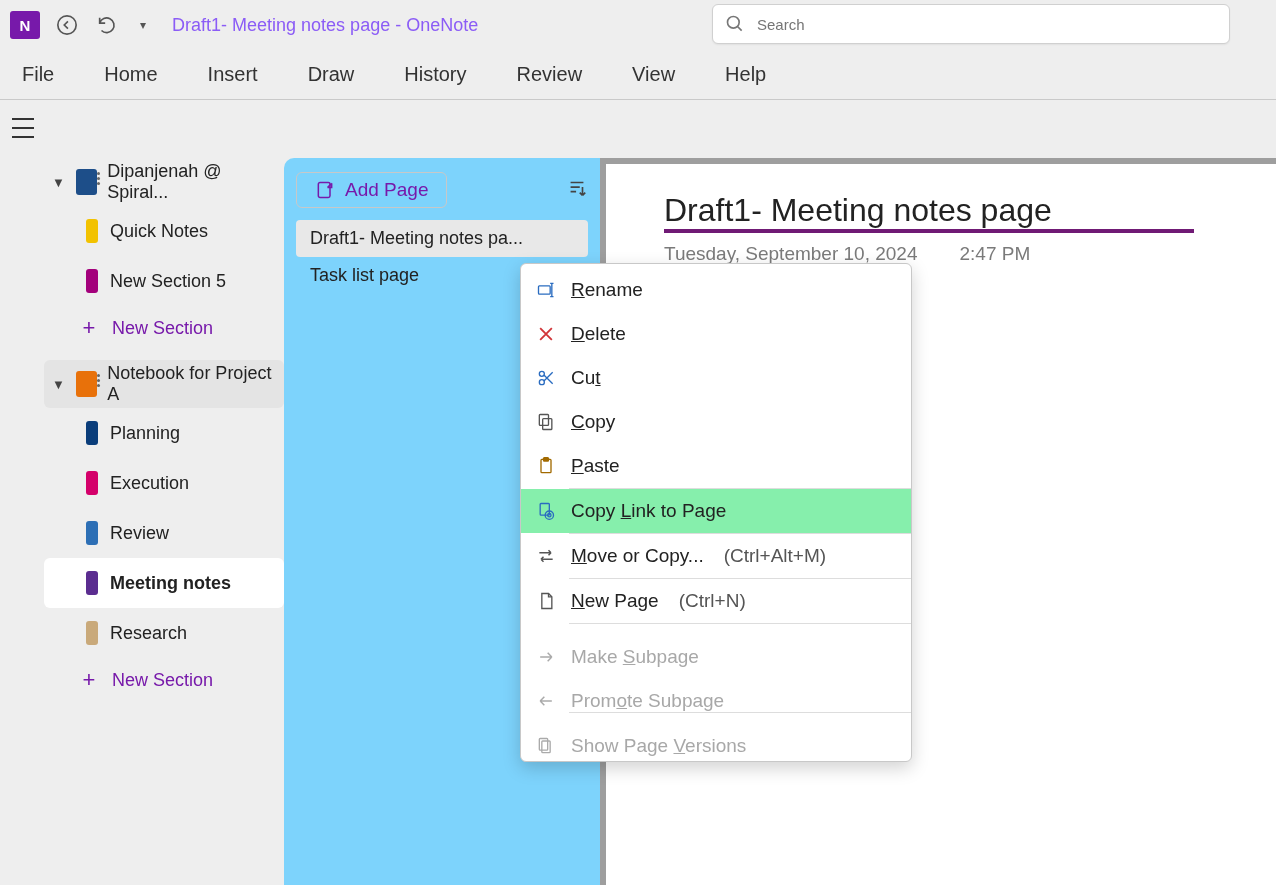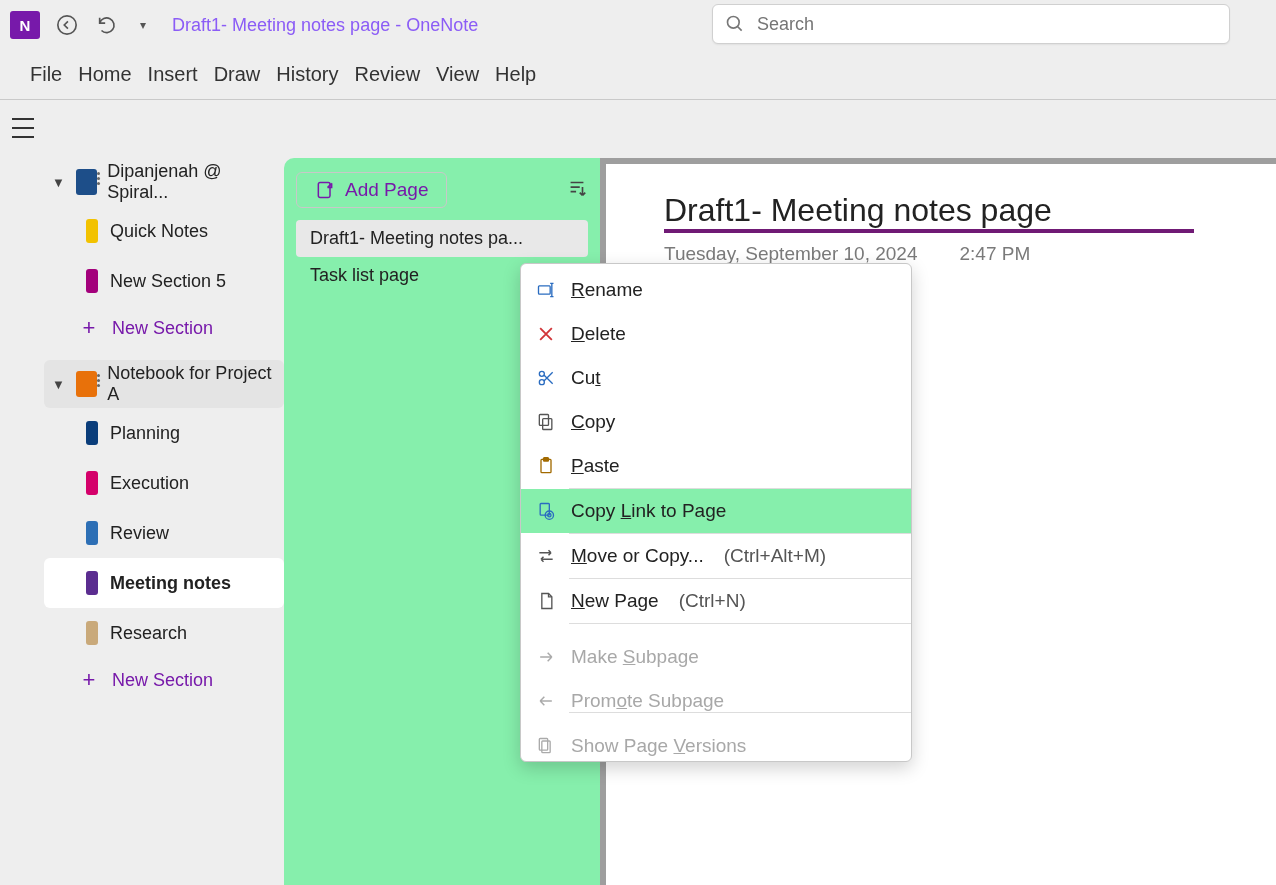--- a/index.html
+++ b/index.html
@@ -7,24 +7,24 @@
 
 
 .titlebar { height: 50px; display: flex; align-items: center; gap: 14px; padding: 0 10px; }
 .titlebar .app-icon { width: 30px; height: 28px; background: #7719aa; border-radius: 3px; display: flex; align-items: center; justify-content: center; color: #fff; font-weight: 700; font-size: 15px; }
 .titlebar .tb-btn { width: 26px; height: 26px; display:flex; align-items:center; justify-content:center; }
 .titlebar .tb-btn svg { width: 22px; height: 22px; }
 .titlebar .dropdown-caret { font-size: 12px; color:#555; padding: 0 6px; }
 .titlebar .title-text { font-size: 18px; color: #8b5cf6; margin-left: 6px; }
 .searchbox { position: absolute; left: 712px; top: 4px; width: 518px; height: 40px; background: #fff; border: 1px solid #d0d0d0; border-radius: 6px; display:flex; align-items:center; padding: 0 12px; gap: 12px; box-shadow: 0 1px 2px rgba(0,0,0,0.06); }
 .searchbox svg { width: 20px; height: 20px; }
-.searchbox input { border: none; outline: none; font-size: 18px; color: #666; flex:1; background: transparent; }
-
-
-.menubar { height: 50px; display:flex; align-items: center; gap: 16px; padding: 0 30px; border-bottom: 1px solid #c9c9c9; font-size: 20px; color: #333; }
+.searchbox input { border: none; outline: none; font-size: 15px; color: #666; flex:1; background: transparent; }
+
+
+.menubar { height: 50px; display:flex; align-items: center; gap: 50px; padding: 0 22px; border-bottom: 1px solid #c9c9c9; font-size: 20px; color: #333; }
 .menubar .menu-item { cursor: default; }
 
 
 .workspace { display:flex; height: calc(885px - 100px); }
 
 
 .hamburger-col { width: 44px; padding-top: 18px; padding-left: 12px; }
 .hamburger { width: 24px; height: 20px; display:flex; flex-direction: column; justify-content: space-between; }
 .hamburger span { height: 2px; background:#333; width: 22px; }
 
@@ -37,21 +37,21 @@
 .nb-icon.orange { background: #e8710a; }
 .nb-icon::after { content:""; position:absolute; right:-3px; top:3px; width:3px; height:3px; background:#666; border-radius:50%; box-shadow: 0 5px 0 #666, 0 10px 0 #666; }
 .section-row { display:flex; align-items:center; gap: 12px; height: 50px; padding-left: 42px; }
 .section-tab { width: 12px; height: 24px; border-radius: 3px; }
 .section-row.selected { background:#fff; border-radius:6px; }
 .section-row.selected .section-label { font-weight: 700; }
 .new-section-row { display:flex; align-items:center; gap: 14px; height: 44px; padding-left: 36px; color:#7719aa; }
 .plus { font-size: 22px; font-weight: 400; width: 18px; text-align:center; }
 
 
-.pagecol { width: 316px; background:#86efac; margin-top: 58px; border-top-left-radius: 10px; padding: 14px 12px 3px 12px; font-size: 18px; position:relative; }
+.pagecol { width: 316px; background:#7dd3fc; margin-top: 58px; border-top-left-radius: 10px; padding: 14px 12px 3px 12px; font-size: 18px; position:relative; }
 .add-page-row { display:flex; align-items:center; justify-content: space-between; margin-bottom: 12px; }
 .add-page-btn { display:flex; align-items:center; gap: 10px; border:1px solid #c8c8c8; border-radius: 6px; padding: 6px 18px; color:#7719aa; font-size: 19px; }
 .add-page-btn svg { width:20px; height:20px; }
 .sort-btn svg { width:22px; height:22px; }
 .page-item { padding: 8px 14px; border-radius: 4px; }
 .page-item.selected { background:#e8e8e8; font-weight:400; white-space:nowrap; overflow:hidden; text-overflow: ellipsis; }
 
 
 .canvas { flex:1; margin-top: 58px; background:#fff; border-top: 6px solid #9e9e9e; border-left: 6px solid #9e9e9e; padding: 28px 0 0 58px; position: relative; }
 .page-title { font-size: 32px; font-weight: 400; color:#222; border-bottom: 4px solid #701a75; padding-bottom: 0; width: 530px; }

